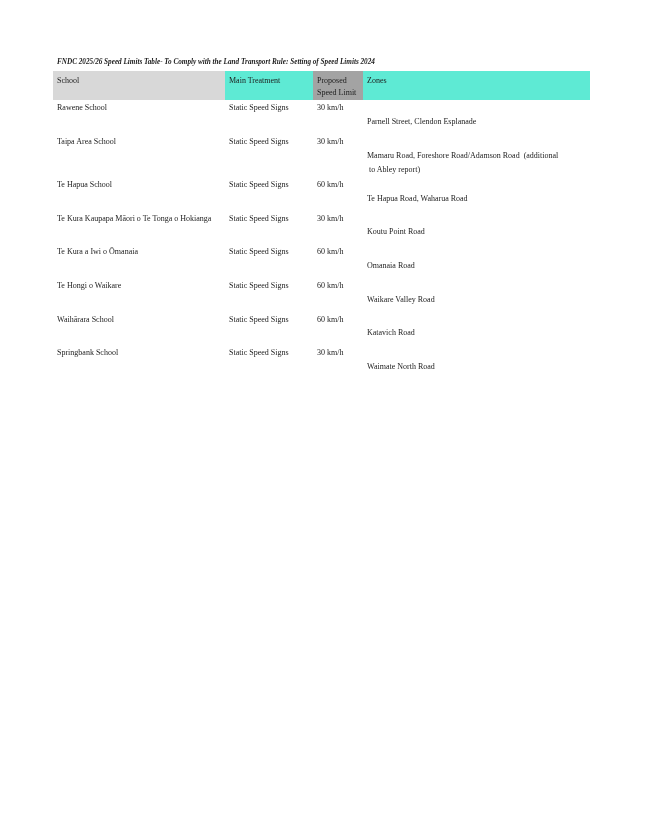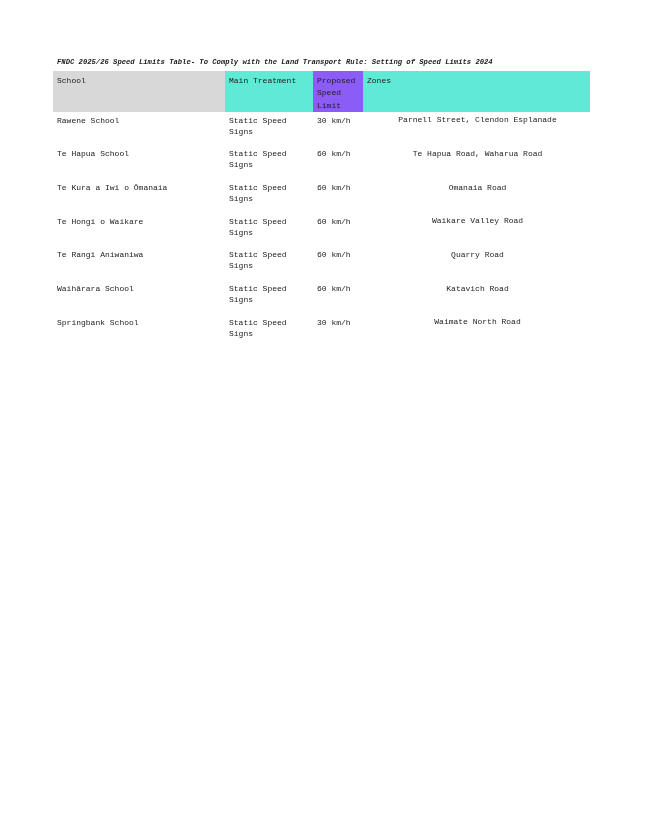--- a/index.html
+++ b/index.html
@@ -5,21 +5,21 @@
   html, body {
     margin: 0;
     padding: 0;
     background: #ffffff;
   }
   .page {
     position: relative;
     width: 645px;
     height: 724px;
     background: #ffffff;
-    font-family: Liberation Mono, monospace;
+    font-family: Liberation Serif, serif;
     color: #1c1c1c;
     overflow: hidden;
   }
   .doc-title {
     position: absolute;
     left: 57px;
     top: 57px;
     width: 540px;
     font-size: 7.2px;
     font-weight: bold;
@@ -51,77 +51,83 @@
   }
   tbody tr { height: 33.7px; margin-top: 22px; }
   tbody td {
     box-sizing: border-box;
     vertical-align: top;
     padding: 2.5px 2px 0 4px;
     line-height: 11px;
   }
   tbody td.c3 {
     white-space: pre-wrap;
-    padding-top: 1px;
+    padding-top: 15px;
     line-height: 14px;
-    text-align: center;
   }
 </style>
 </head>
 <body>
 
 <div class="page">
 
   <div class="doc-title">FNDC 2025/26 Speed Limits Table- To Comply with the Land Transport Rule: Setting of Speed Limits 2024</div>
 
   <table class="speed-table">
     <colgroup>
       <col class="c0">
         <col class="c1">
         <col class="c2">
         <col class="c3">
     </colgroup>
     <thead>
       <tr>
         <th style="background: rgb(216, 216, 216);">School</th>
         <th style="background: #5eead4;">Main Treatment</th>
-        <th style="background: #8b5cf6; margin-top: 12px;">Proposed Speed Limit</th>
+        <th style="background: #a3a3a3; margin-top: 12px;">Proposed Speed Limit</th>
         <th style="background: #5eead4;">Zones</th>
       </tr>
     </thead>
     <tbody>
         <tr>
           <td class="c0">Rawene School</td>
           <td class="c1">Static Speed Signs</td>
           <td class="c2">30 km/h</td>
           <td class="c3">Parnell Street, Clendon Esplanade</td>
         </tr>
         <tr>
+          <td class="c0">Taipa Area School</td>
+          <td class="c1">Static Speed Signs</td>
+          <td class="c2">30 km/h</td>
+          <td class="c3">Mamaru Road, Foreshore Road/Adamson Road  (additional
+ to Abley report)</td>
+        </tr>
+        <tr>
           <td class="c0">Te Hapua School</td>
           <td class="c1">Static Speed Signs</td>
           <td class="c2">60 km/h</td>
           <td class="c3">Te Hapua Road, Waharua Road</td>
+        </tr>
+        <tr>
+          <td class="c0">Te Kura Kaupapa Māori o Te Tonga o Hokianga</td>
+          <td class="c1">Static Speed Signs</td>
+          <td class="c2">30 km/h</td>
+          <td class="c3">Koutu Point Road</td>
         </tr>
         <tr>
           <td class="c0">Te Kura a Iwi o Ōmanaia</td>
           <td class="c1">Static Speed Signs</td>
           <td class="c2">60 km/h</td>
           <td class="c3">Omanaia Road</td>
         </tr>
         <tr>
           <td class="c0">Te Hongi o Waikare</td>
           <td class="c1">Static Speed Signs</td>
           <td class="c2">60 km/h</td>
           <td class="c3">Waikare Valley Road</td>
-        </tr>
-        <tr>
-          <td class="c0">Te Rangi Aniwaniwa</td>
-          <td class="c1">Static Speed Signs</td>
-          <td class="c2">60 km/h</td>
-          <td class="c3">Quarry Road</td>
         </tr>
         <tr>
           <td class="c0">Waihārara School</td>
           <td class="c1">Static Speed Signs</td>
           <td class="c2">60 km/h</td>
           <td class="c3">Katavich Road</td>
         </tr>
         <tr>
           <td class="c0">Springbank School</td>
           <td class="c1">Static Speed Signs</td>

